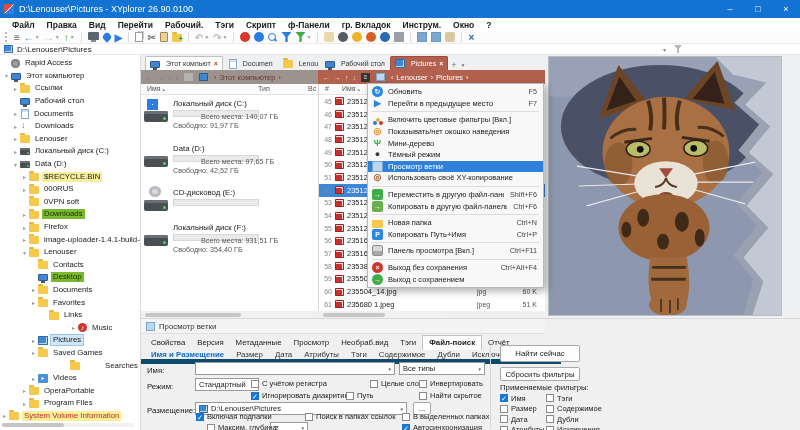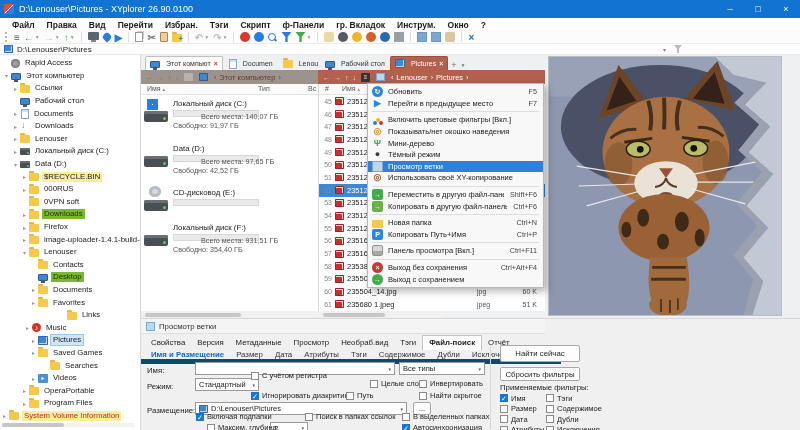--- a/index.html
+++ b/index.html
@@ -199,21 +199,21 @@
         <span class="wbtn">□</span>
         <span class="wbtn close">×</span>
       </span>
   </div>
 
   <div class="menubar" id="menubar">
       <span class="mitem">Файл</span>
       <span class="mitem">Правка</span>
       <span class="mitem">Вид</span>
       <span class="mitem">Перейти</span>
-      <span class="mitem">Избран.</span>
+      <span class="mitem">Рабочий.</span>
       <span class="mitem">Тэги</span>
       <span class="mitem">Скрипт</span>
       <span class="mitem">ф-Панели</span>
       <span class="mitem">гр. Вкладок</span>
       <span class="mitem">Инструм.</span>
       <span class="mitem">Окно</span>
       <span class="mitem">?</span>
     </div>
 
   <div class="toolbar" id="toolbar">
@@ -420,41 +420,41 @@
       <div class="trow" style="padding-left: 29px;">
         <span class="tar">▸</span>
         <span class="ic ic-folder"></span>
         <span class="tl">Documents</span>
       </div>
       <div class="trow" style="padding-left: 29px;">
         <span class="tar">▸</span>
         <span class="ic ic-folder"></span>
         <span class="tl">Favorites</span>
       </div>
-      <div class="trow" style="padding-left: 29px; margin-left: 29px;">
+      <div class="trow" style="padding-left: 40px;">
         <span class="tar"></span>
         <span class="ic ic-folder"></span>
         <span class="tl">Links</span>
       </div>
-      <div class="trow" style="padding-left: 23px;">
+      <div class="trow" style="padding-left: 33px; margin-left: 36px;">
         <span class="tar">▸</span>
         <span class="ic ic-music"></span>
         <span class="tl">Music</span>
       </div>
       <div class="trow tsel" style="padding-left: 29px;">
         <span class="tar">▸</span>
         <span class="ic ic-pictures"></span>
         <span class="tl">Pictures</span>
       </div>
       <div class="trow" style="padding-left: 29px;">
         <span class="tar">▸</span>
         <span class="ic ic-folder"></span>
         <span class="tl">Saved Games</span>
       </div>
-      <div class="trow" style="padding-left: 41px;">
+      <div class="trow" style="padding-left: 41px; justify-content: space-between;">
         <span class="tar"></span>
         <span class="ic ic-folder"></span>
         <span class="tl">Searches</span>
       </div>
       <div class="trow" style="padding-left: 29px;">
         <span class="tar">▸</span>
         <span class="ic ic-video"></span>
         <span class="tl">Videos</span>
       </div>
       <div class="trow" style="padding-left: 20px;">
@@ -883,21 +883,21 @@
       <span class="pic-ic"></span>
       <span>D:\Lenouser\Pictures</span>
         <span class="da">▾</span>
     </div>
     <div class="pbtn" style="left:272px;top:83px;width:18px;height:13px;line-height:12px;">...</div>
     <div class="inp" style="left:129px;top:103px;width:38px;height:12px;">
       <span>2</span>
         <span class="da">▾</span>
     </div>
     <div id="formcbs">
-        <label class="cb" style="left: 110px; top: 52px; text-align: right;">
+        <label class="cb" style="left: 110px; top: 60px; text-align: right;">
           <span class="bx"></span>
           <span class="txt">С учётом регистра</span>
         </label>
         <label class="cb" style="left: 205px; top: 60px; padding-left: 24px;">
           <span class="bx"></span>
           <span class="txt">Целые слова</span>
         </label>
         <label class="cb" style="left: 278px; top: 60px;">
           <span class="bx"></span>
           <span class="txt">Инвертировать</span>

